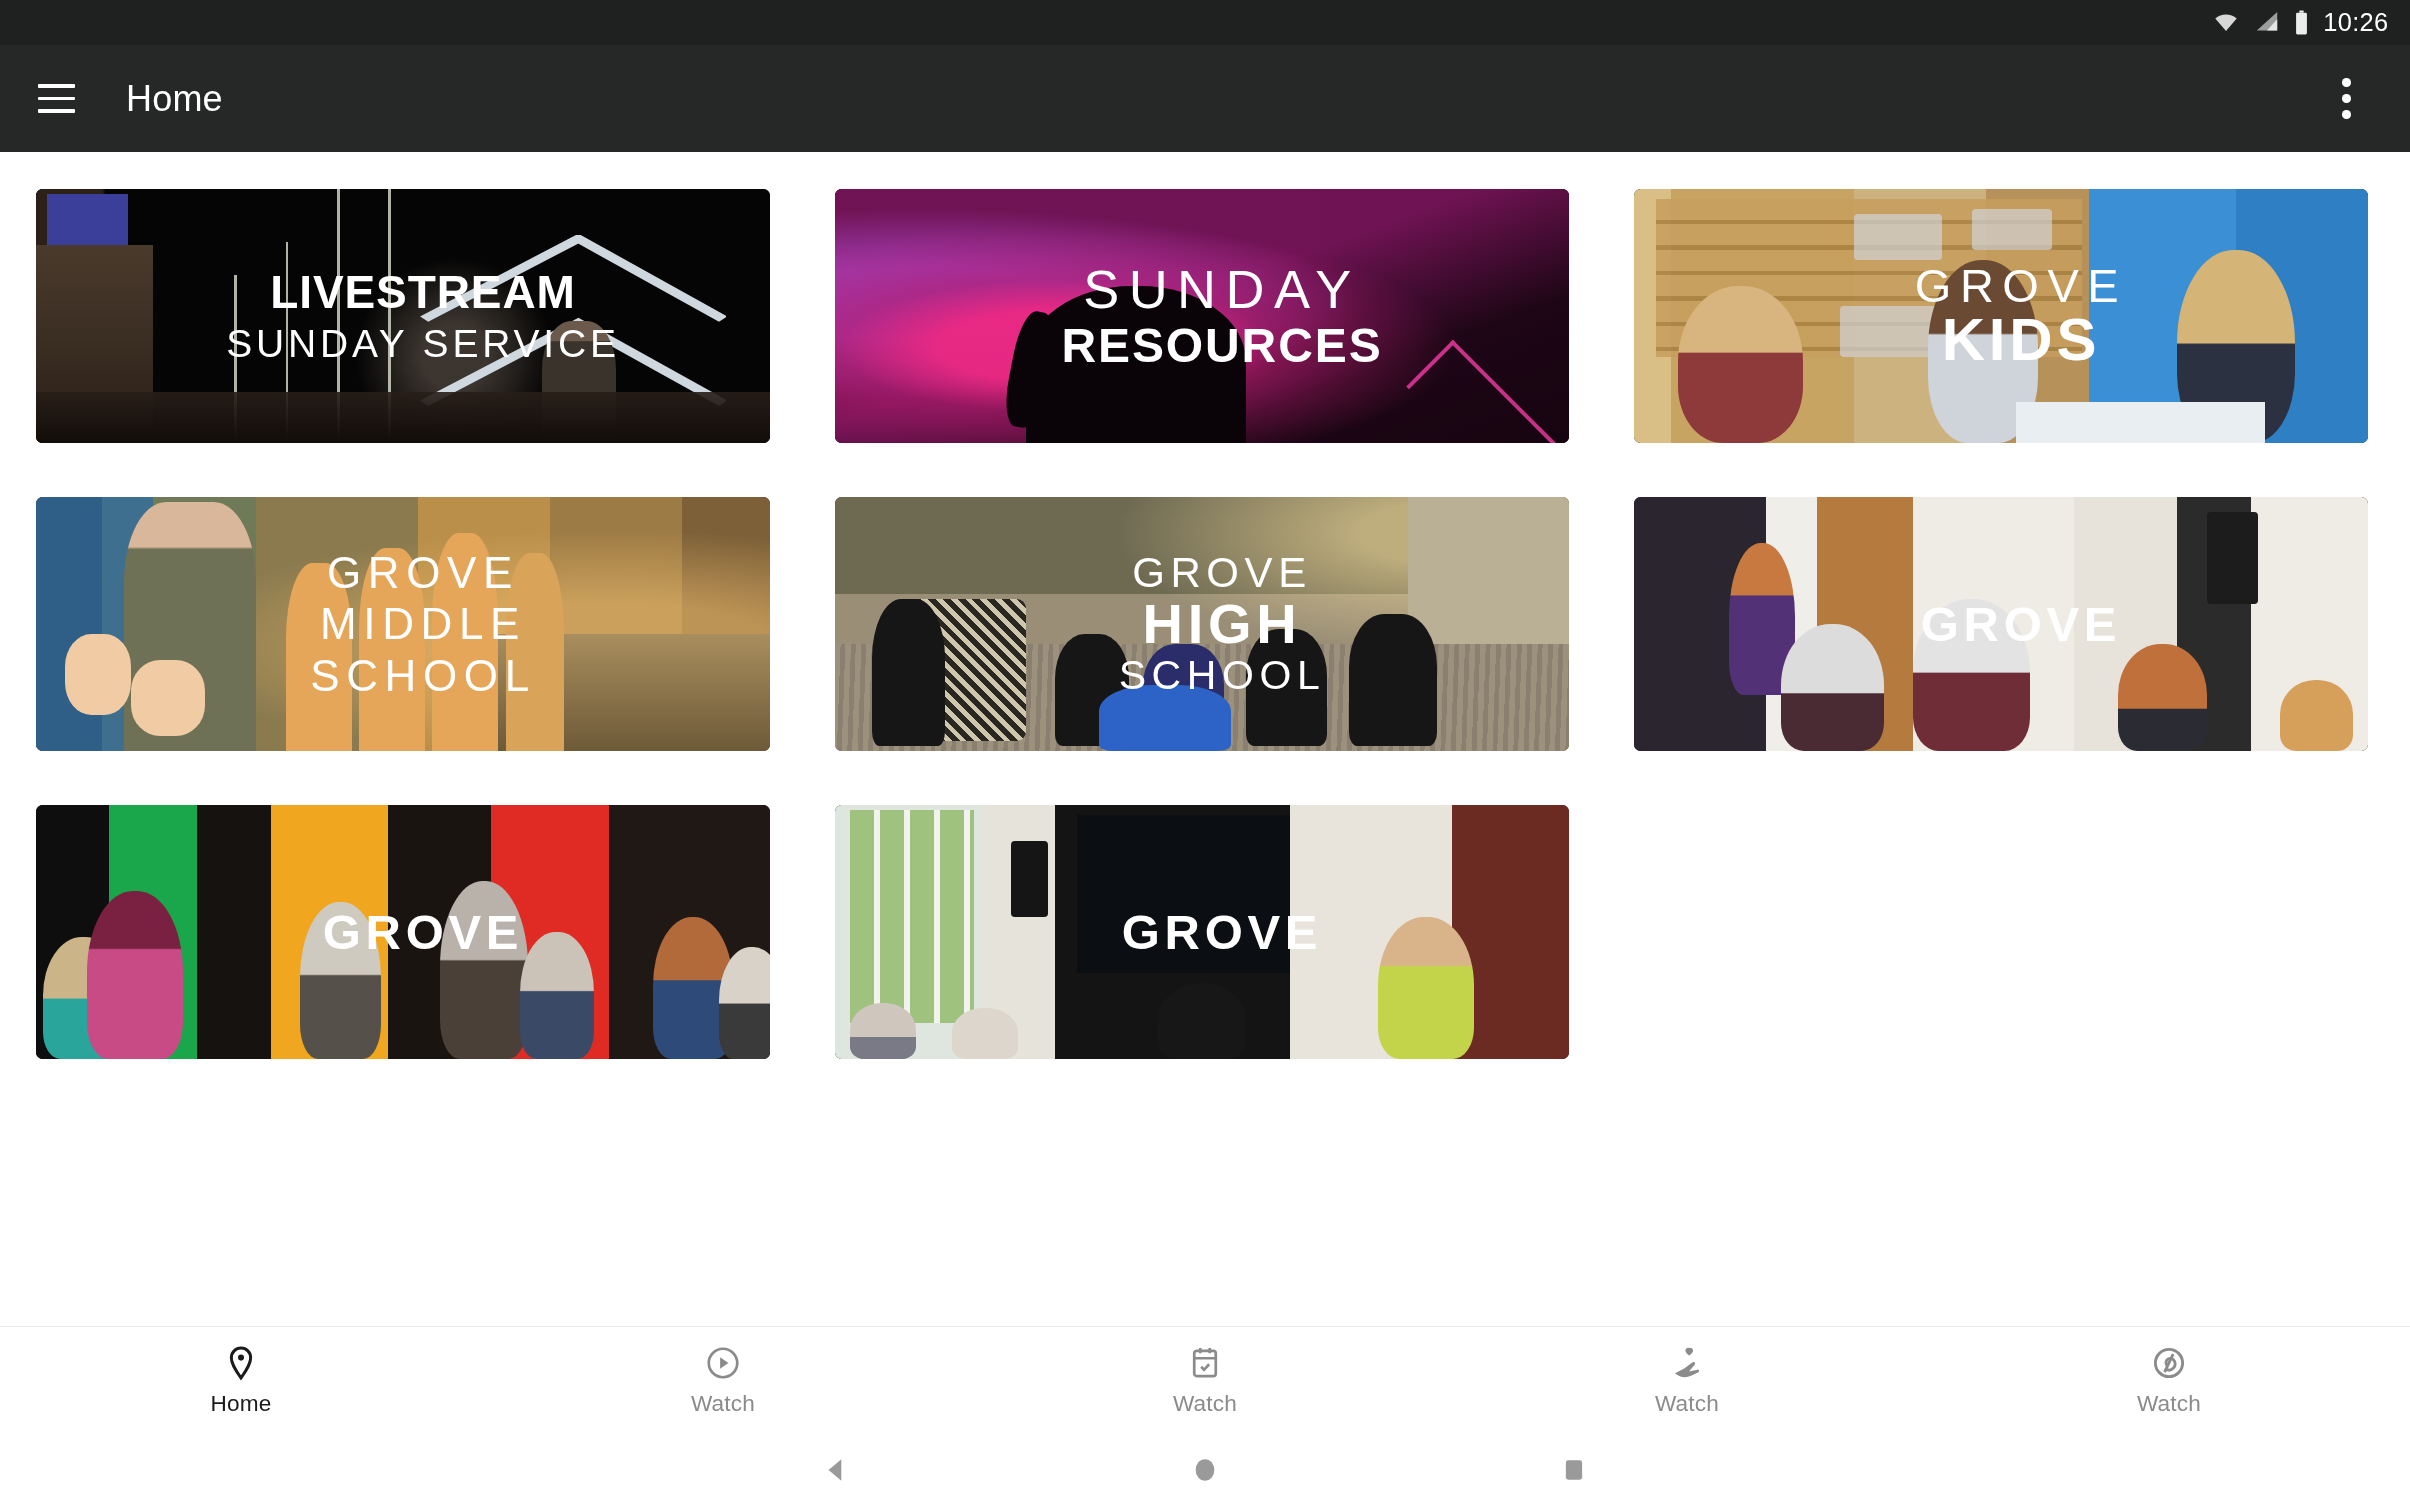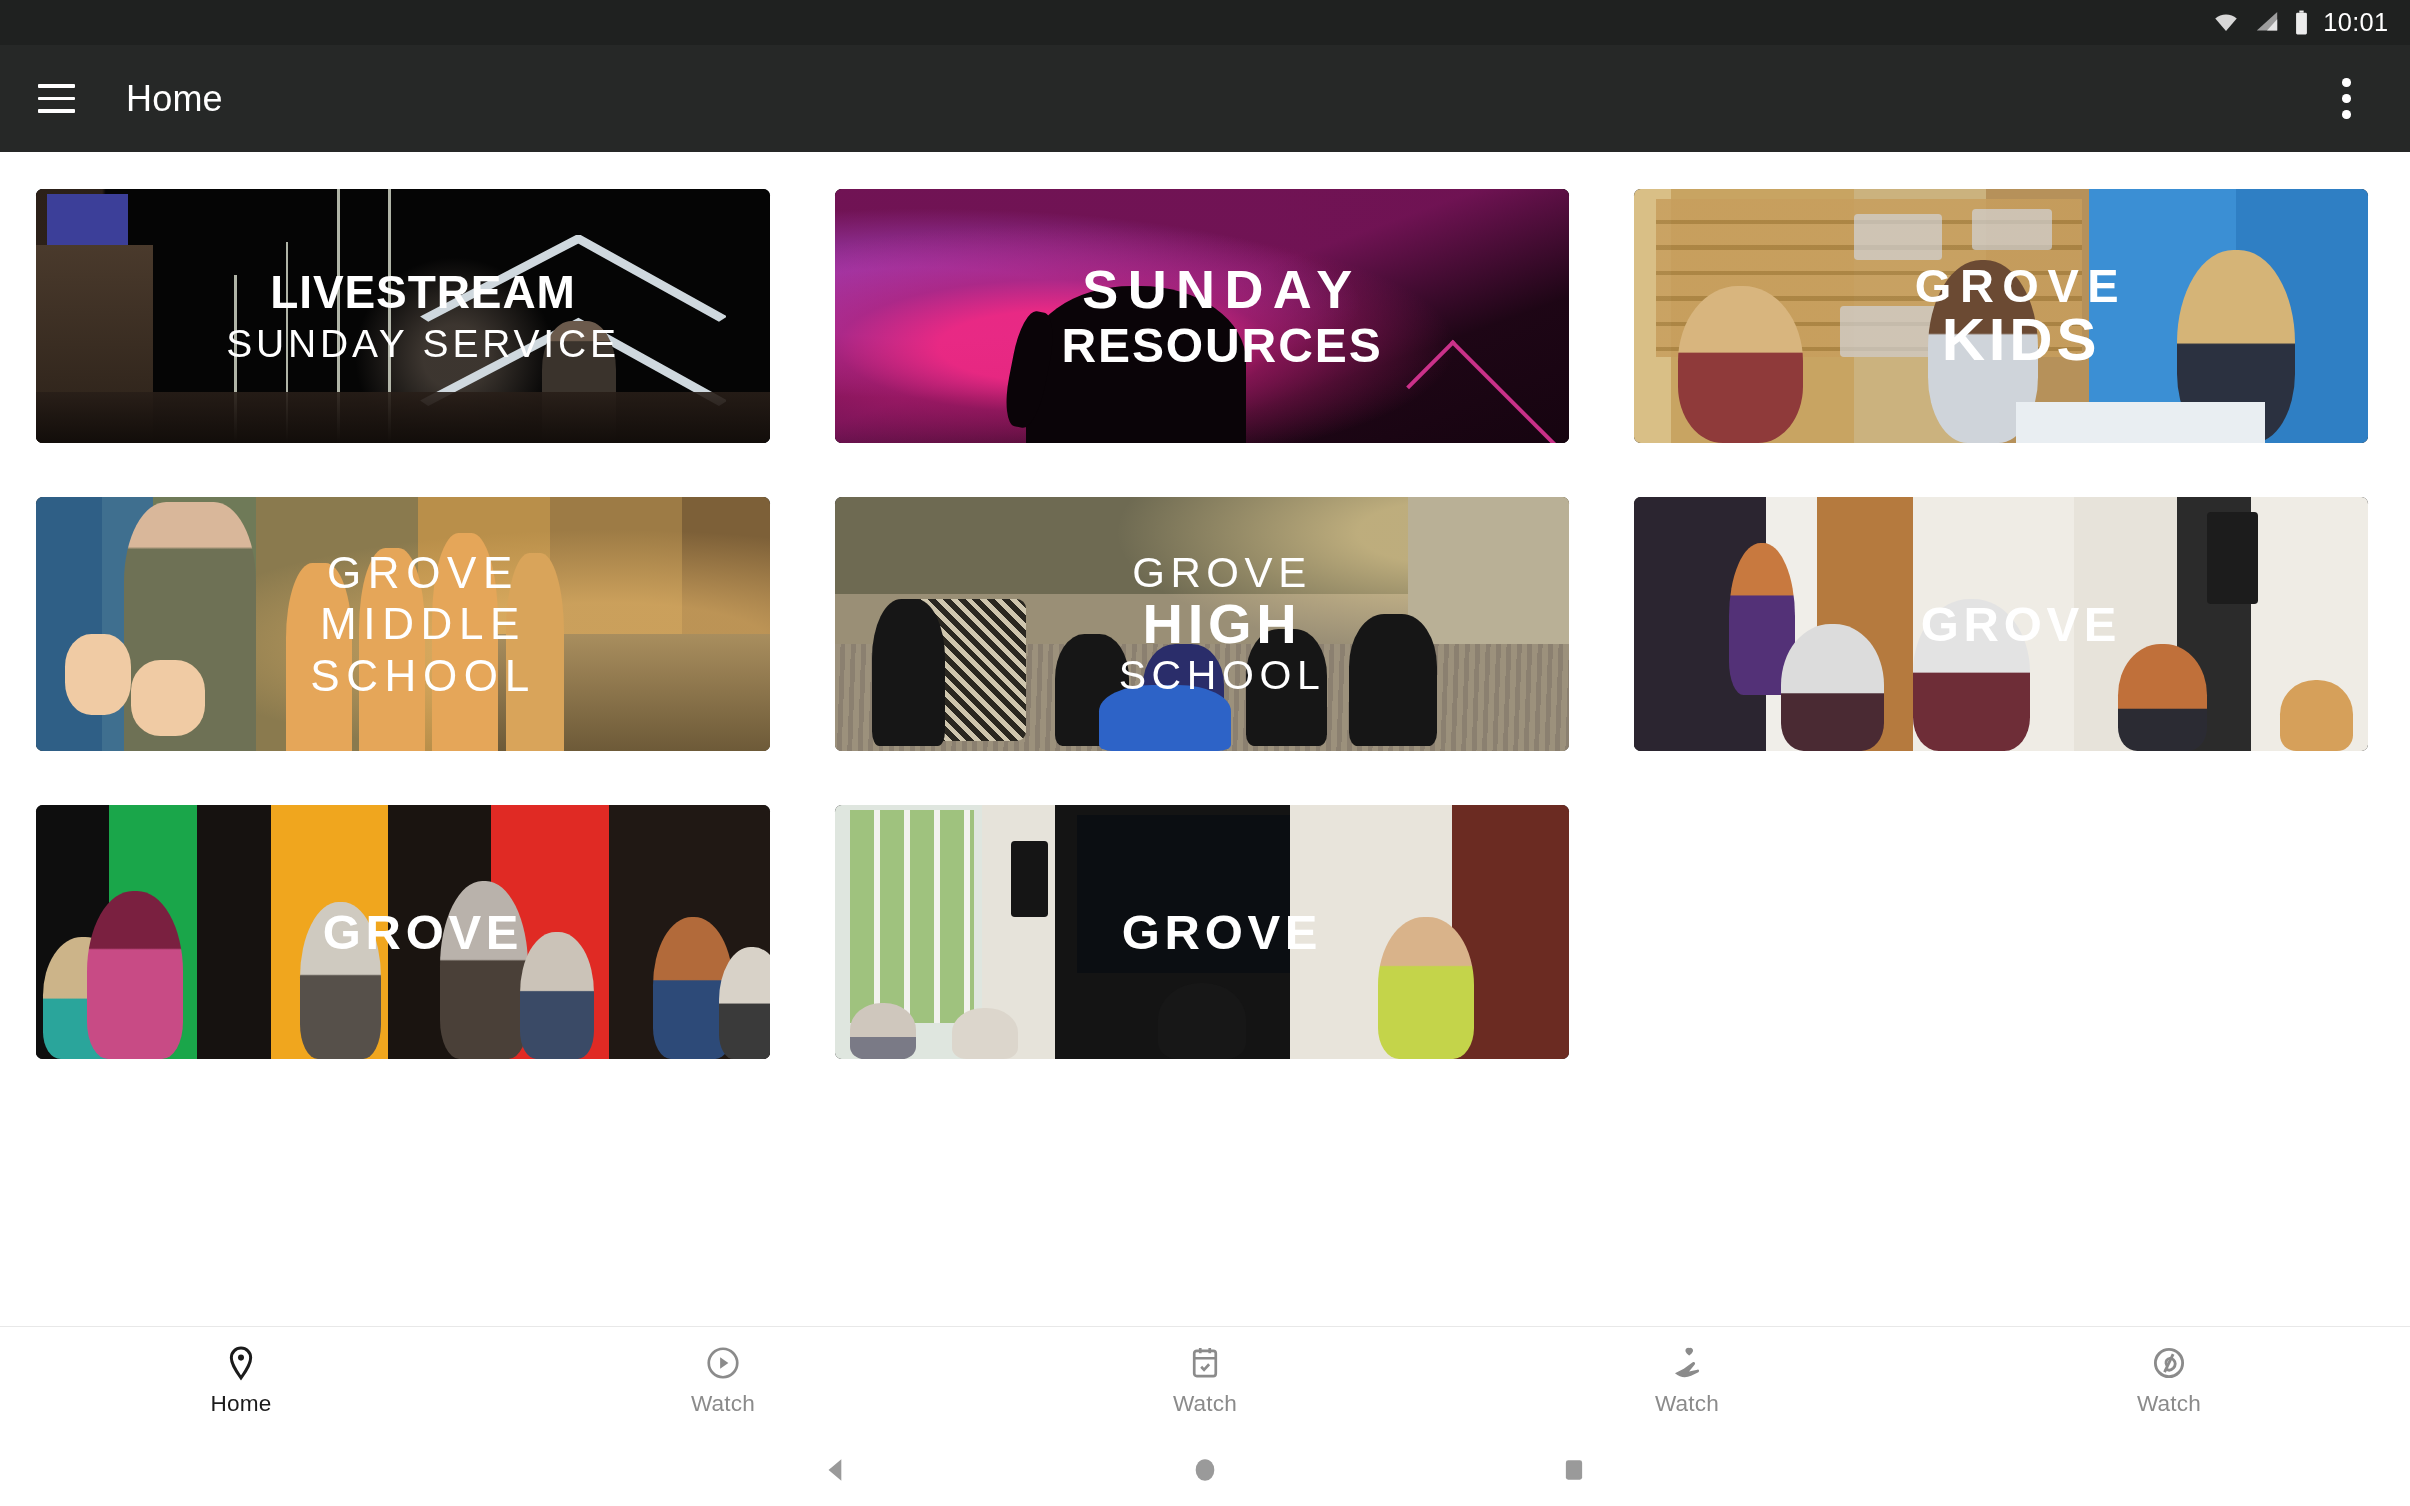--- a/index.html
+++ b/index.html
@@ -37,21 +37,21 @@
   .card {
     position:relative; height:254px; border-radius:6.6px; overflow:hidden;
     cursor:pointer; background:#111;
   }
   .card-img { position:absolute; inset:0; }
   .card-overlay { position:absolute; inset:0;
     display:flex; flex-direction:column; align-items:center; justify-content:center;margin-left:40px; }
   .ct { color:#fff; text-transform:uppercase; line-height:1.0;
         text-align:center; white-space:nowrap; }
   .ct.bold   { font-weight:700; }
-  .ct.light  { font-weight:700; }
+  .ct.light  { font-weight:400; }
   .ct.reg    { font-weight:400; }
 
   
   .bottomnav {
     position:absolute; left:0; right:0; bottom:72px; height:108px;
     background:#ffffff; display:flex; align-items:center; justify-content:space-around;
     border-top:0.9px solid #e8e8e8; z-index:5;
   }
   .navitem { display:flex; flex-direction:column; align-items:center; gap:8.5px;
     width:169px; cursor:pointer; }
@@ -183,21 +183,21 @@
       <path fill="#9d9d9d" d="M2 20h20V2z"></path>
         <path fill="#e6e6e6" d="M12 20h10V9z"></path>
     </svg>
   </span>
   <span>
     <svg class="sb-icon" width="17" height="26" viewBox="0 0 12 24">
       <rect x="4" y="0.5" width="4" height="2" fill="#ececec"></rect>
       <rect x="1" y="2.5" width="10" height="20" rx="1.2" fill="#ececec"></rect>
     </svg>
   </span>
-  <span class="sb-time">10:01</span>
+  <span class="sb-time">10:26</span>
 </div>
 
 <div class="appbar">
   <div class="hamburger">
     <span></span>
       <span></span>
       <span></span>
   </div>
   <div class="appbar-title">Home</div>
   <div class="overflow">

